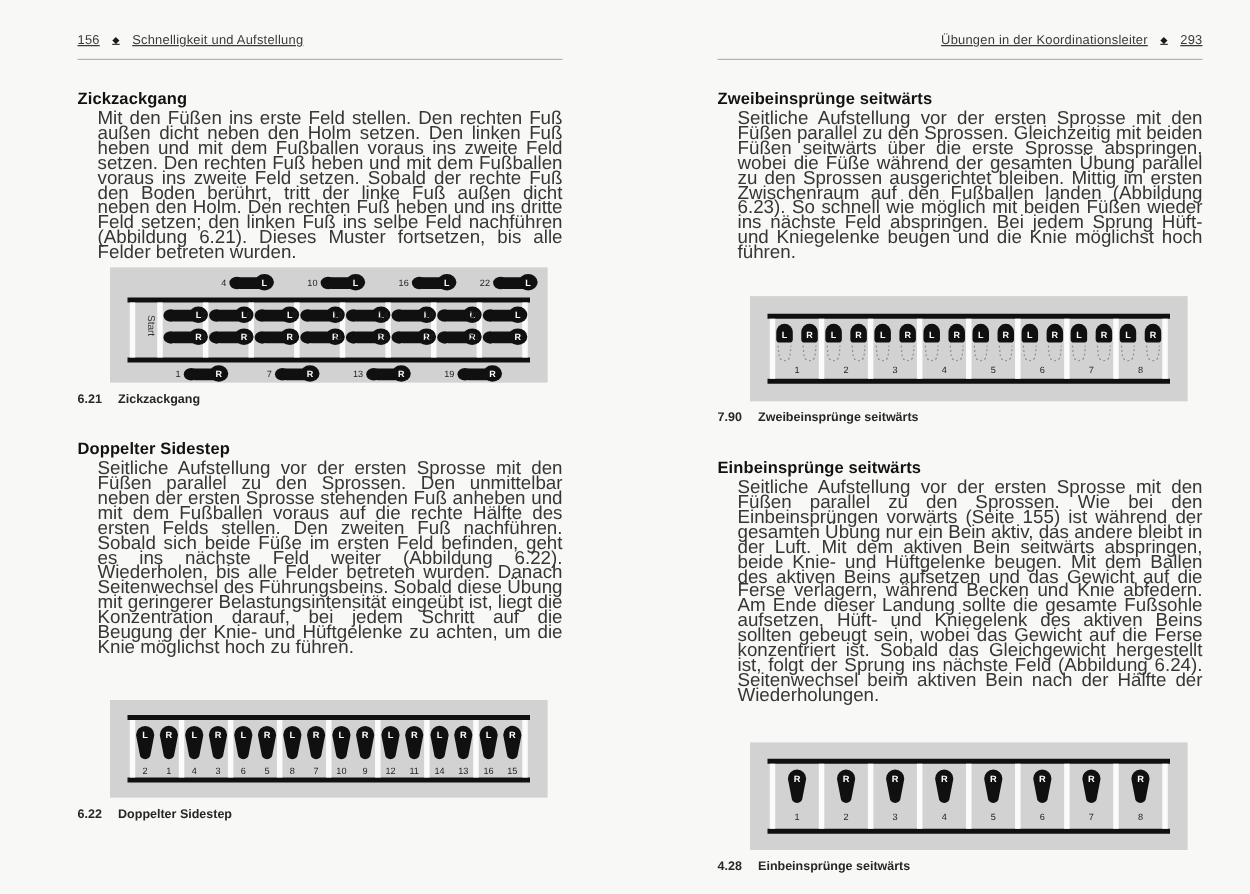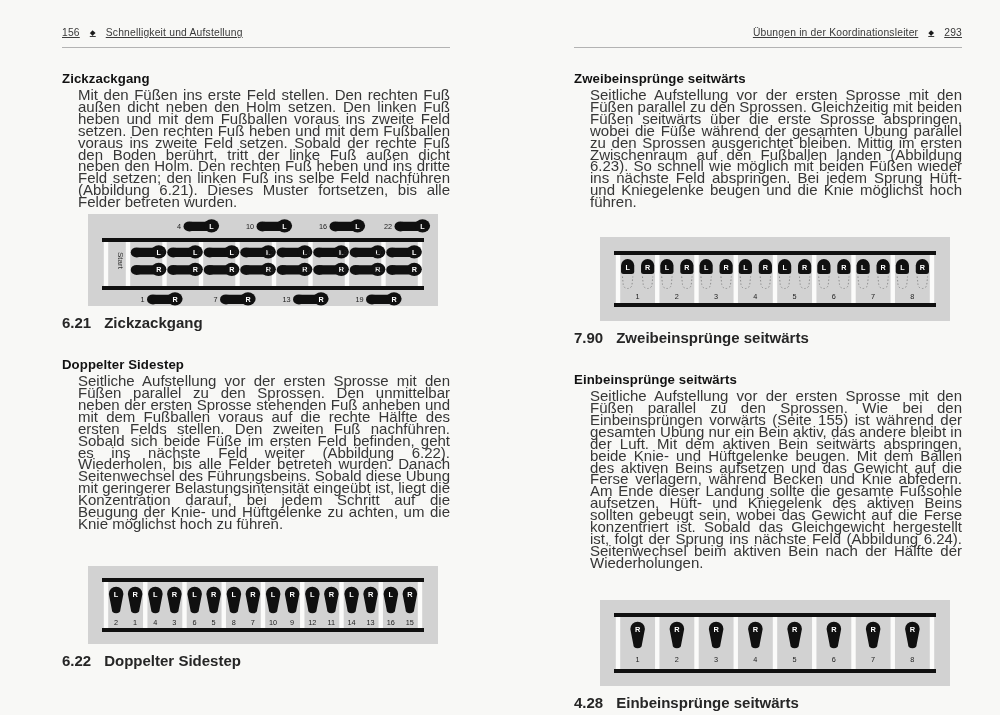--- a/index.html
+++ b/index.html
@@ -26,21 +26,21 @@
     font-size:15px;line-height:11.9px;text-align:justify;
     color:#363636;padding-left:16px;margin:0;
   }
   .figure{width:350px;margin-left:26px;background:#d2d2d2;}
   .figure svg{display:block;}
   .fig-6-21{margin-top:6px;}
   .fig-6-22{margin-top:36px;}
   .fig-6-23{margin-top:29px;}
   .fig-6-24{margin-top:31px;}
   .caption{
-    font-size:15px;font-weight:bold;color:#262626;
+    font-size:10px;font-weight:bold;color:#262626;
     margin-top:8px;display:flex;gap:13px;text-align:center;
   }
 </style>
 </head>
 <body>
 
 <div class="col col-left">
   <div class="page-header">
     <span>156</span>
     <span class="diamond">◆</span>

